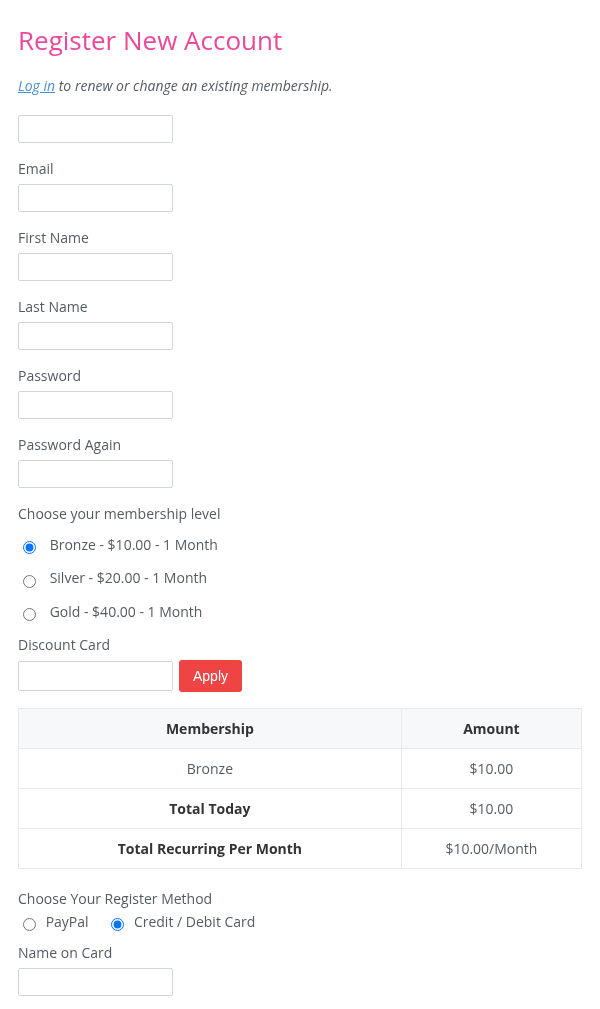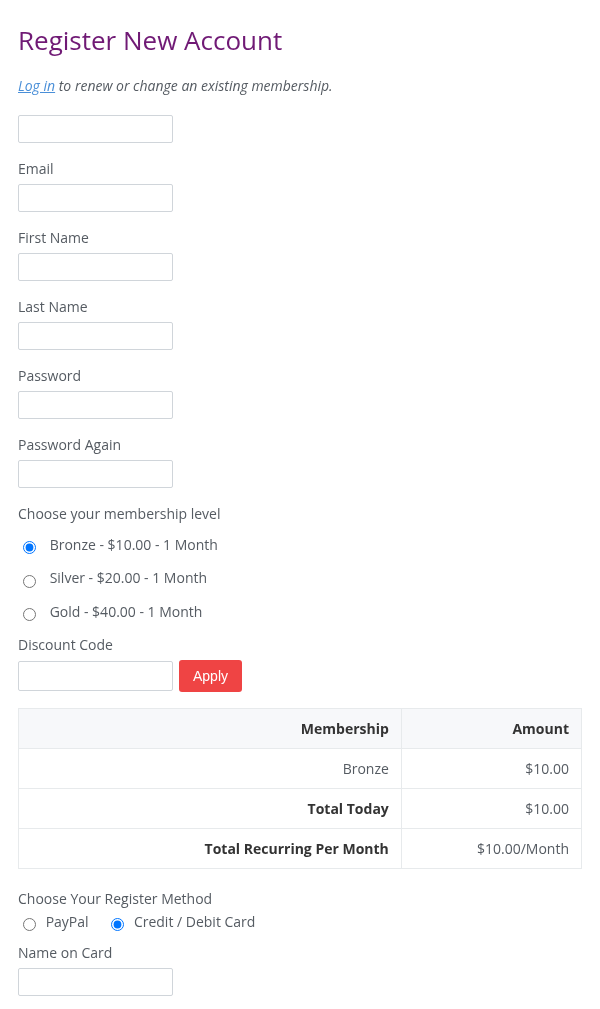--- a/index.html
+++ b/index.html
@@ -7,21 +7,21 @@
     margin: 0;
     padding: 18px;
     font-family: "Segoe UI", "Open Sans", Arial, sans-serif;
     color: #555b62;
     width: 600px;
     background: #fff;
   }
   h1 {
     font-weight: 400;
     font-size: 26px;
-    color: #701a75;
+    color: #ec4899;
     margin: 4px 0 18px 0;
   }
   .intro { margin-bottom: 20px; font-size: 14px; font-style: italic; }
   .intro a { color: #4a8fd8; text-decoration: underline; }
   .field { margin-bottom: 16px; }
   .field-label { font-size: 14px; color: #555b62; margin-bottom: 6px; display: block; }
   .text-input {
     width: 155px;
     height: 28px;
     border: 1px solid #d0d5da;
@@ -51,22 +51,22 @@
     cursor: pointer;
   }
   table {
     width: 100%;
     border-collapse: collapse;
     margin-top: 14px;
     margin-bottom: 20px;
     font-size: 14px;
   }
   th, td {
-    text-align: right;
-    padding: 10px 12px;
+    text-align: center;
+    padding: 10px 0;
     border: 1px solid #e7eaec;
   }
   thead th { background: #f7f8fa; font-weight: 700; color: #333; }
   .bold { font-weight: 700; color: #333; }
   .payment-radio-row { margin-top: 4px; margin-bottom: 12px; font-size: 14px; }
   .payment-radio-row label { margin-right: 14px; }
   .payment-radio-row input { margin-right: 6px; vertical-align: middle; }
 </style>
 </head>
 <body>
@@ -121,21 +121,21 @@
   </label>
 </div>
 <div class="radio-row">
   <label>
     <input type="radio" name="level" style="">
     <span>Gold - $40.00 -  1 Month</span>
   </label>
 </div>
 
 <div class="field" style="margin-top:6px;">
-  <label class="field-label">Discount Code</label>
+  <label class="field-label">Discount Card</label>
   <div class="discount-row">
     <input class="discount-input" type="text" style="">
     <button class="btn">Apply</button>
   </div>
 </div>
 
 <table>
   <colgroup>
       <col style="width:68%">
       <col style="width:32%">

